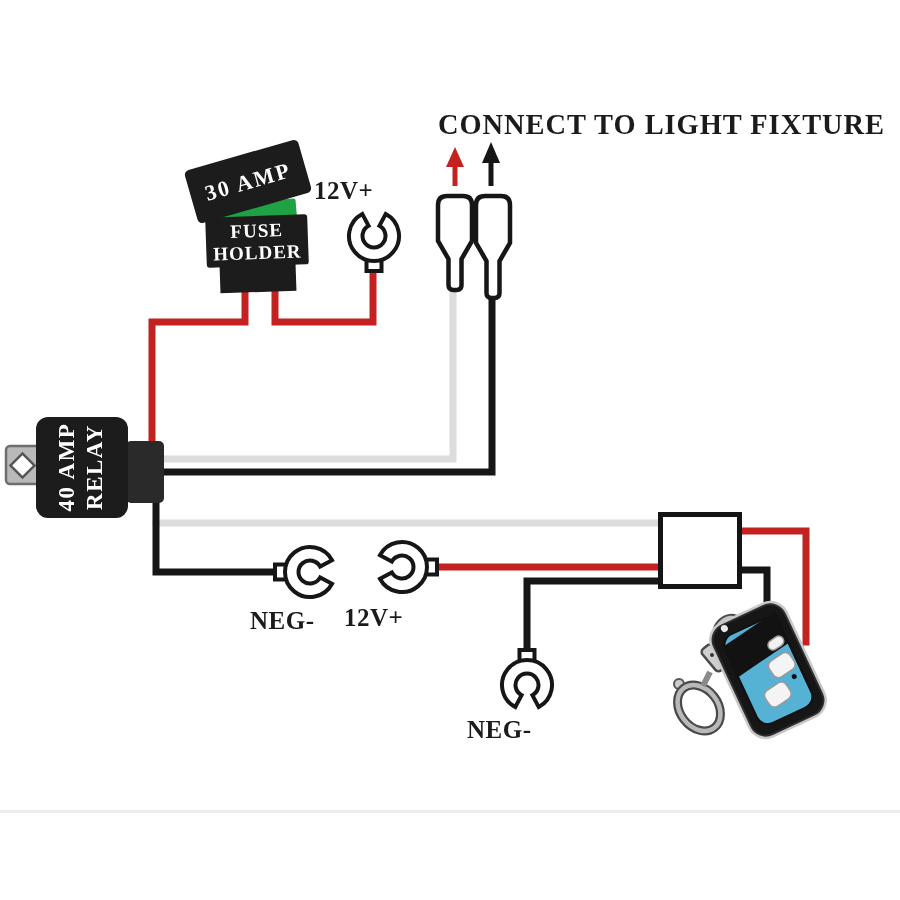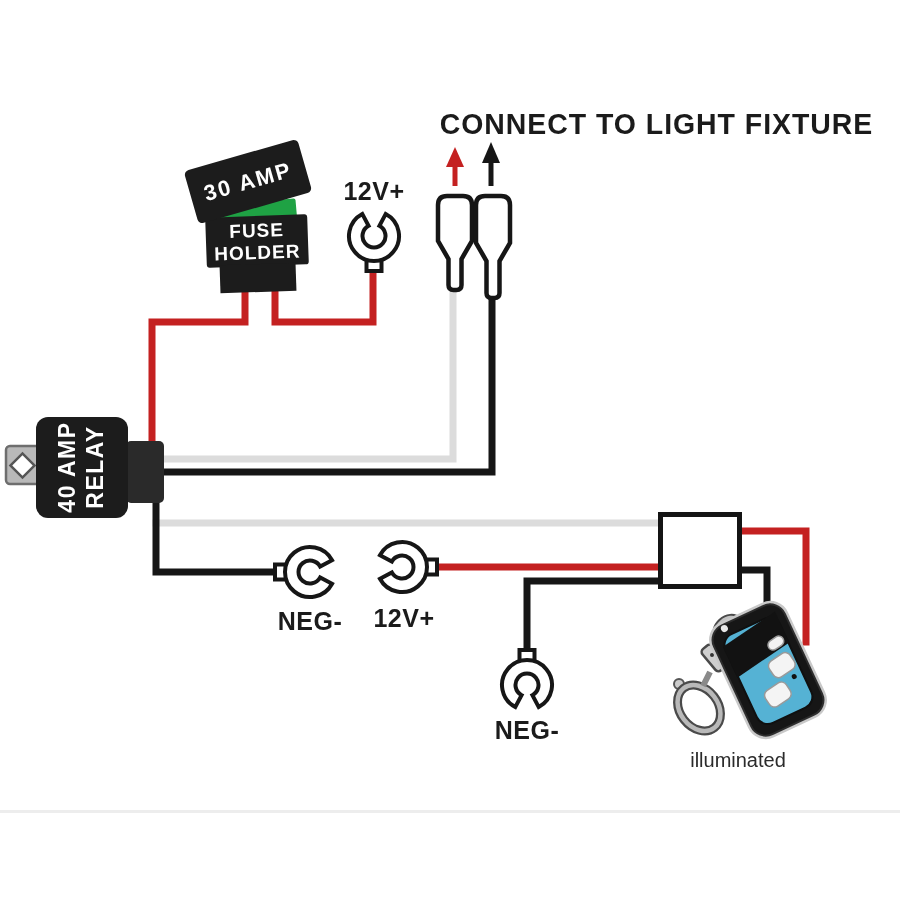--- a/index.html
+++ b/index.html
@@ -8,40 +8,40 @@
     --wire_black:#161616;
     --wire_white:#dcdcdc;
     --fuse_green:#1fa244;
     --component_black:#1c1c1c;
     --remote_teal:#55b2d4;
     --text_black:#1b1b1b;
   }
   html,body{margin:0;padding:0;background:#fff;}
   .canvas{
     position:relative;width:900px;height:900px;background:#ffffff;overflow:hidden;
-    font-family:Liberation Sans, sans-serif;
+    font-family:Liberation Serif, serif;
   }
   svg.layer{position:absolute;left:0;top:0;z-index:1;}
 
   
   .wire{fill:none;stroke-linecap:square;stroke-linejoin:miter;}
   .w-red{stroke:var(--wire_red);stroke-width:7;}
   .w-black{stroke:var(--wire_black);stroke-width:7;}
   .w-white{stroke:var(--wire_white);stroke-width:7;}
 
   
   .term{fill:#ffffff;stroke:var(--wire_black);stroke-width:4;}
   .spade{fill:#ffffff;stroke:var(--wire_black);stroke-width:4.5;}
   .arrow-red{fill:var(--wire_red);stroke:none;}
   .arrow-black{fill:var(--wire_black);stroke:none;}
 
   
   .lbl{position:absolute;z-index:2;color:var(--text_black);font-weight:bold;}
   .title{left:438px;top:108px;width:446px;font-size:29px;letter-spacing:1px;white-space:nowrap;text-align:center;transform:scaleX(.98);transform-origin:left center;}
-  .term-label{font-size:25px;letter-spacing:.5px;text-align:center;width:120px;}
+  .term-label{font-size:25px;letter-spacing:.5px;text-align:left;width:120px;}
   .t1{left:314px;top:177px;}
   .t2{left:250px;top:607px;}
   .t3{left:344px;top:604px;}
   .t4{left:467px;top:716px;}
 
   
   .box{position:absolute;background:var(--component_black);color:#fff;font-weight:bold;text-align:center;}
   .tag30{left:189px;top:154px;width:118px;height:55px;border-radius:5px;transform:rotate(-16deg);font-size:22px;line-height:55px;letter-spacing:2px;z-index:4;}
   .fuse-green{position:absolute;left:211px;top:202px;width:86px;height:34px;background:var(--fuse_green);transform:rotate(-5deg);border-radius:2px;z-index:2;}
   .fuse-holder{left:206px;top:216px;width:102px;height:46px;padding-top:4px;border-radius:3px;transform:rotate(-2deg);font-size:19px;line-height:22px;letter-spacing:1px;z-index:3;}
@@ -143,17 +143,16 @@
   </div>
 
   <div class="lbl term-label t1">12V+</div>
   <div class="lbl term-label t2">NEG-</div>
   <div class="lbl term-label t3">12V+</div>
   <div class="lbl term-label t4">NEG-</div>
 
   <div class="control-box"></div>
 
   <div class="caption">
-    <div class="l1">illuminated</div>
   </div>
 
   <div class="artifact-line"></div>
 </div>
 
 </body></html>

